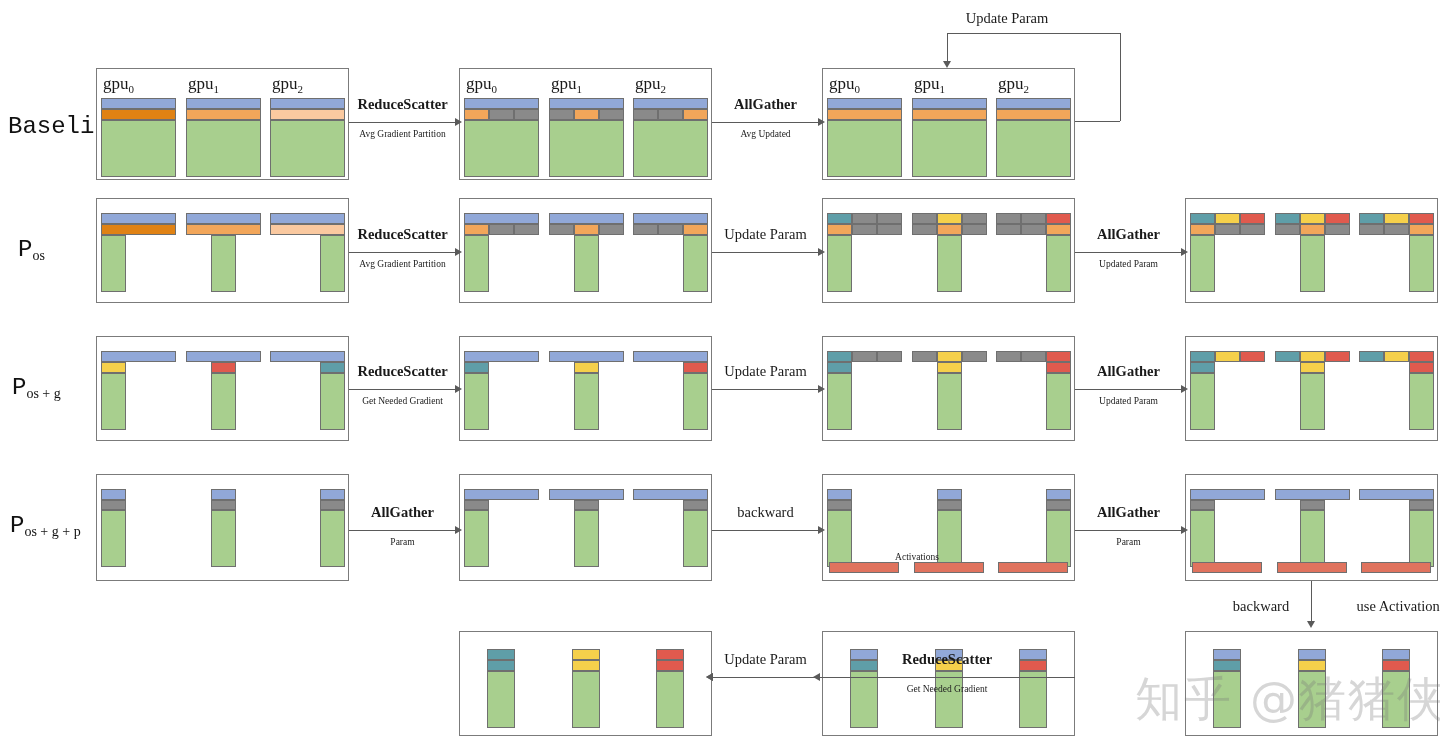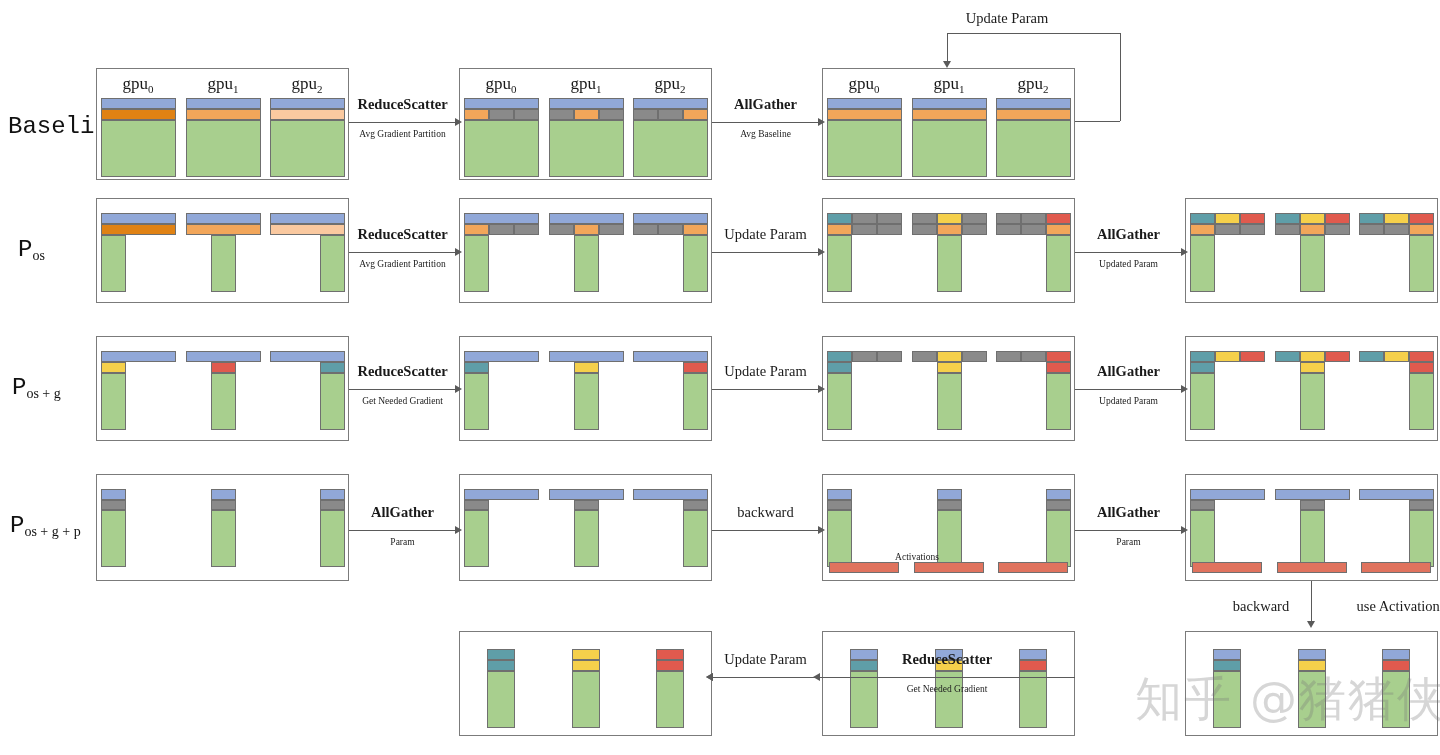--- a/index.html
+++ b/index.html
@@ -12,21 +12,21 @@
 
   
   .panel{position:absolute;box-sizing:border-box;border:1px solid #7b7b7b;background:#fff;}
 
   
   .rowlabel{position:absolute;font-family:"Liberation Serif",serif;color:#111;white-space:nowrap;}
   .rowlabel .base{font-size:24px;font-family:Liberation Mono, monospace;}
   .rowlabel .sub{font-size:14px;vertical-align:sub;}
 
   
-  .gpucap{position:absolute;font-size:17px;white-space:nowrap;text-align:center;}
+  .gpucap{position:absolute;font-size:17px;white-space:nowrap;text-align:left;}
   .gpucap .sub{font-size:11px;vertical-align:sub;}
 
   
   .blk{position:absolute;box-sizing:border-box;border:1px solid #6f6f6f;}
 
   
   .arrowline{position:absolute;background:#5a5a5a;}
   .arrowhead{position:absolute;width:0;height:0;}
   .ah-right{border-top:4px solid transparent;border-bottom:4px solid transparent;border-left:7px solid #5a5a5a;}
   .ah-left{border-top:4px solid transparent;border-bottom:4px solid transparent;border-right:7px solid #5a5a5a;}
@@ -91,21 +91,21 @@
     <div class="blk" style="left: 995.5px; top: 98px; width: 75px; height: 11px; background: rgb(145, 168, 216);"></div>
     <div class="blk" style="left: 995.5px; top: 109px; width: 75px; height: 11px; background: rgb(242, 166, 90);"></div>
     <div class="blk" style="left: 995.5px; top: 120px; width: 75px; height: 57px; background: rgb(168, 207, 142);"></div>
     <div class="arrowline" style="left: 349px; top: 122px; width: 107px; height: 1px;"></div>
     <div class="arrowhead ah-right" style="left: 455px; top: 118px;"></div>
     <div class="arrowtop" style="left: 292.5px; top: 96px; width: 220px; text-align: center;">ReduceScatter</div>
     <div class="arrowbot" style="left: 292.5px; top: 129px; width: 220px; text-align: center;">Avg Gradient Partition</div>
     <div class="arrowline" style="left: 712px; top: 122px; width: 107px; height: 1px;"></div>
     <div class="arrowhead ah-right" style="left: 818px; top: 118px;"></div>
     <div class="arrowtop" style="left: 655.5px; top: 96px; width: 220px; text-align: center;">AllGather</div>
-    <div class="arrowbot" style="left: 655.5px; top: 129px; width: 220px; text-align: center;">Avg Baseline</div>
+    <div class="arrowbot" style="left: 655.5px; top: 129px; width: 220px; text-align: center;">Avg Updated</div>
     <div class="arrowline" style="left: 947px; top: 33px; width: 173px; height: 1px;"></div>
     <div class="arrowline" style="left: 1120px; top: 33px; width: 1px; height: 88px;"></div>
     <div class="arrowline" style="left: 1075px; top: 121px; width: 45px; height: 1px;"></div>
     <div class="arrowline" style="left: 947px; top: 33px; width: 1px; height: 28px;"></div>
     <div class="arrowhead ah-down" style="left: 943px; top: 61px;"></div>
     <div class="arrowtop plain" style="left: 887px; top: 10px; width: 240px; text-align: center; font-size: 14.5px;">Update Param</div>
     <div class="rowlabel" style="left: 18px; top: 236px;"><span class="base">P</span><span class="sub">os</span></div>
     <div class="panel" style="left: 96px; top: 198px; width: 253px; height: 105px;"></div>
     <div class="blk" style="left: 100.5px; top: 213px; width: 75px; height: 11px; background: rgb(145, 168, 216);"></div>
     <div class="blk" style="left: 100.5px; top: 224px; width: 75px; height: 11px; background: rgb(224, 130, 20);"></div>

